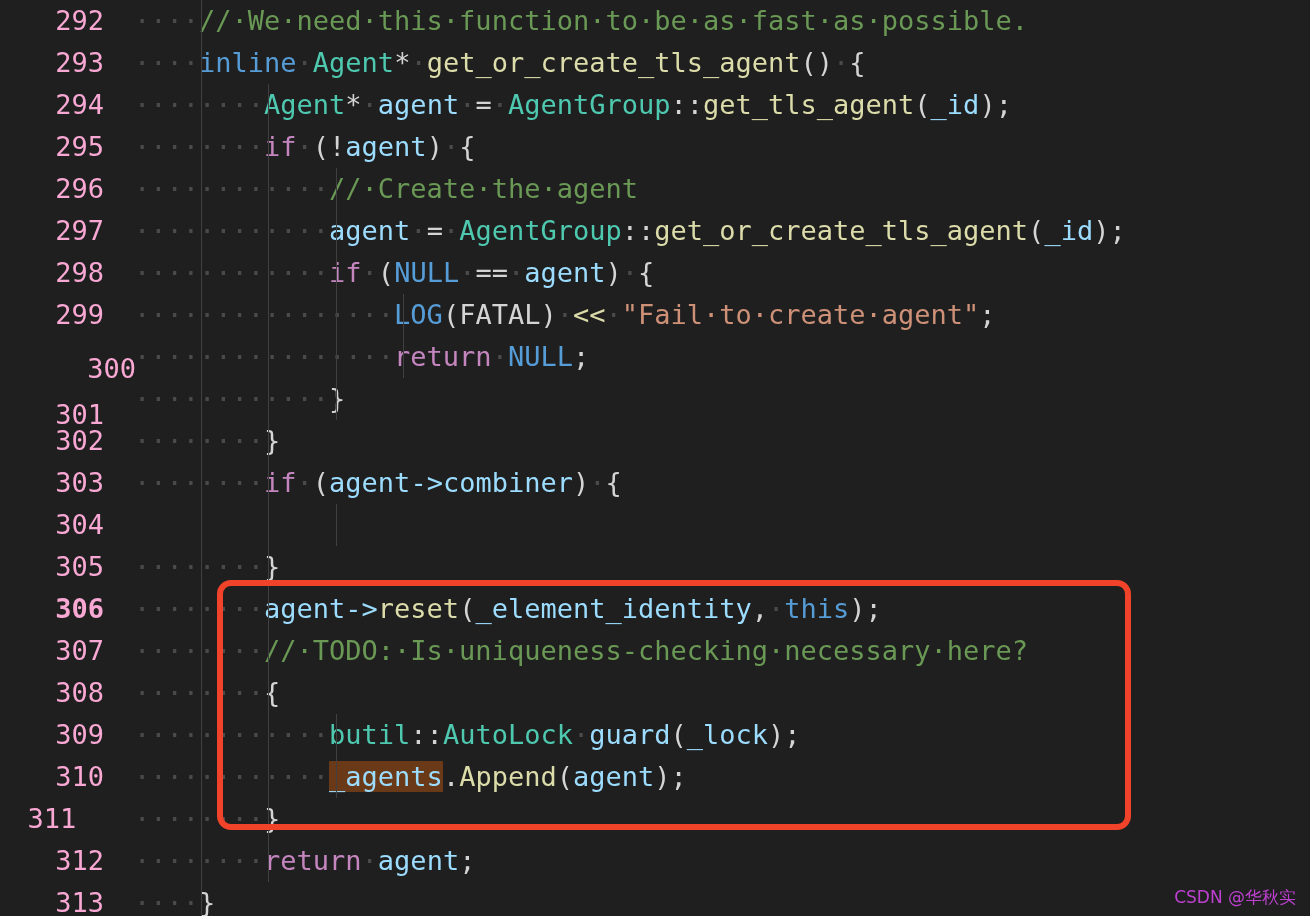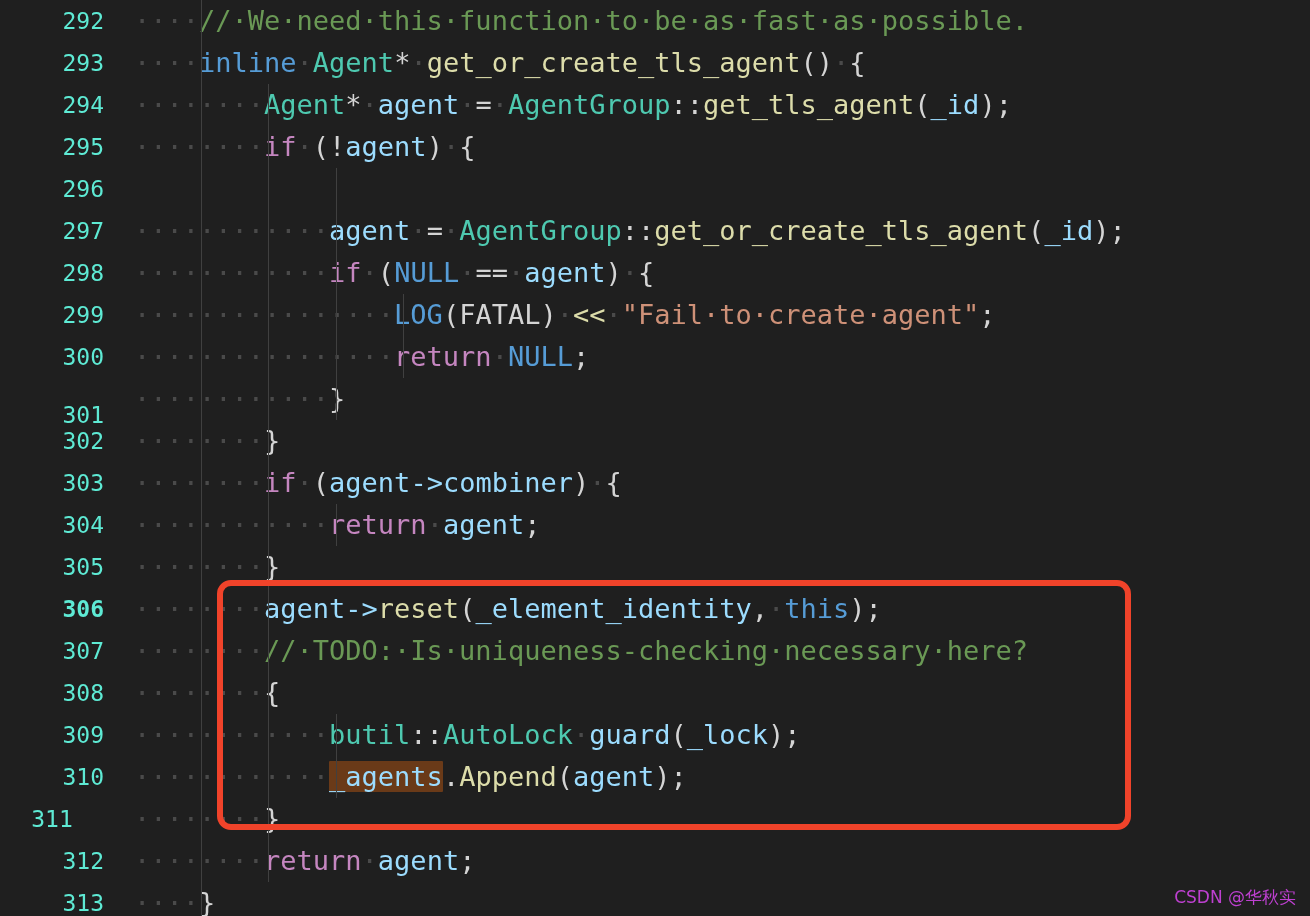--- a/index.html
+++ b/index.html
@@ -26,22 +26,22 @@
     width: 128px;
     height: 916px;
     background: #1f1f1f;
     z-index: 3;
   }
   .lnum {
     position: absolute;
     left: 0;
     width: 104px;
     text-align: right;
-    color: #5eead4;
-    font-size: 23px;
+    color: #f9a8d4;
+    font-size: 27px;
     line-height: 42px;
     height: 42px;
     letter-spacing: 0px;
   }
 
   
   #code {
     position: absolute;
     left: 128px;
     top: 0;
@@ -117,21 +117,21 @@
 
   <div id="gutter">
       <div class="lnum" style="top: 0px;">292</div>
       <div class="lnum" style="top: 42px;">293</div>
       <div class="lnum" style="top: 84px;">294</div>
       <div class="lnum" style="top: 126px;">295</div>
       <div class="lnum" style="top: 168px;">296</div>
       <div class="lnum" style="top: 210px;">297</div>
       <div class="lnum" style="top: 252px;">298</div>
       <div class="lnum" style="top: 294px;">299</div>
-      <div class="lnum" style="top: 336px;">300</div>
+      <div class="lnum" style="top: 348px; padding-left: 32px;">300</div>
       <div class="lnum" style="top: 378px; margin-top: 16px;">301</div>
       <div class="lnum" style="top: 420px;">302</div>
       <div class="lnum" style="top: 462px;">303</div>
       <div class="lnum" style="top: 504px;">304</div>
       <div class="lnum" style="top: 546px;">305</div>
       <div class="lnum" style="top: 588px; font-weight: bold;">306</div>
       <div class="lnum" style="top: 630px;">307</div>
       <div class="lnum" style="top: 672px;">308</div>
       <div class="lnum" style="top: 714px;">309</div>
       <div class="lnum" style="top: 756px;">310</div>
@@ -144,28 +144,28 @@
       <div class="guide" style="left: 73.2px; top: 0px; height: 924px;"></div>
       <div class="guide" style="left: 140.4px; top: 84px; height: 798px;"></div>
       <div class="guide" style="left: 207.6px; top: 168px; height: 252px;"></div>
       <div class="guide" style="left: 207.6px; top: 504px; height: 42px;"></div>
       <div class="guide" style="left: 207.6px; top: 714px; height: 84px;"></div>
       <div class="guide" style="left: 274.8px; top: 294px; height: 84px;"></div>
       <div class="row" style="top: 0px; left: 6px;"><span class="ws">····</span><span class="c-comment">//·We·need·this·function·to·be·as·fast·as·possible.</span></div>
       <div class="row" style="top: 42px; left: 6px;"><span class="ws">····</span><span class="c-ctrl">inline</span><span class="ws">·</span><span class="c-type">Agent</span><span class="c-op">*</span><span class="ws">·</span><span class="c-func">get_or_create_tls_agent</span><span class="c-op">()</span><span class="ws">·</span><span class="c-op">{</span></div>
       <div class="row" style="top: 84px; left: 6px;"><span class="ws">········</span><span class="c-type">Agent</span><span class="c-op">*</span><span class="ws">·</span><span class="c-var">agent</span><span class="ws">·</span><span class="c-op">=</span><span class="ws">·</span><span class="c-type">AgentGroup</span><span class="c-op">::</span><span class="c-func">get_tls_agent</span><span class="c-op">(</span><span class="c-var">_id</span><span class="c-op">);</span></div>
       <div class="row" style="top: 126px; left: 6px;"><span class="ws">········</span><span class="c-keyword">if</span><span class="ws">·</span><span class="c-op">(!</span><span class="c-var">agent</span><span class="c-op">)</span><span class="ws">·</span><span class="c-op">{</span></div>
+      <div class="row" style="top: 168px; left: 6px;"><span class="ws">············</span><span class="c-comment">//·Create·the·agent</span></div>
       <div class="row" style="top: 210px; left: 6px;"><span class="ws">············</span><span class="c-var">agent</span><span class="ws">·</span><span class="c-op">=</span><span class="ws">·</span><span class="c-type">AgentGroup</span><span class="c-op">::</span><span class="c-func">get_or_create_tls_agent</span><span class="c-op">(</span><span class="c-var">_id</span><span class="c-op">);</span></div>
       <div class="row" style="top: 252px; left: 6px;"><span class="ws">············</span><span class="c-keyword">if</span><span class="ws">·</span><span class="c-op">(</span><span class="c-ctrl">NULL</span><span class="ws">·</span><span class="c-op">==</span><span class="ws">·</span><span class="c-var">agent</span><span class="c-op">)</span><span class="ws">·</span><span class="c-op">{</span></div>
       <div class="row" style="top: 294px; left: 6px;"><span class="ws">················</span><span class="c-ctrl">LOG</span><span class="c-op">(FATAL)</span><span class="ws">·</span><span class="c-opy">&lt;&lt;</span><span class="ws">·</span><span class="c-string">"Fail·to·create·agent"</span><span class="c-op">;</span></div>
       <div class="row" style="top: 336px; left: 6px;"><span class="ws">················</span><span class="c-keyword">return</span><span class="ws">·</span><span class="c-ctrl">NULL</span><span class="c-op">;</span></div>
       <div class="row" style="top: 378px; left: 6px;"><span class="ws">············</span><span class="c-op">}</span></div>
       <div class="row" style="top: 420px; left: 6px;"><span class="ws">········</span><span class="c-op">}</span></div>
       <div class="row" style="top: 462px; left: 6px;"><span class="ws">········</span><span class="c-keyword">if</span><span class="ws">·</span><span class="c-op">(</span><span class="c-var">agent</span><span class="c-var">-&gt;</span><span class="c-var">combiner</span><span class="c-op">)</span><span class="ws">·</span><span class="c-op">{</span></div>
-      <div class="row" style="top: 504px; left: 6px;"><span class="ws">············</span><span class="c-keyword">return</span><span class="ws">·</span><span class="c-var">agent</span><span class="c-op">;</span></div>
       <div class="row" style="top: 546px; left: 6px;"><span class="ws">········</span><span class="c-op">}</span></div>
       <div class="row" style="top: 588px; left: 6px;"><span class="ws">········</span><span class="c-var">agent</span><span class="c-var">-&gt;</span><span class="c-func">reset</span><span class="c-op">(</span><span class="c-var">_element_identity</span><span class="c-op">,</span><span class="ws">·</span><span class="c-ctrl">this</span><span class="c-op">);</span></div>
       <div class="row" style="top: 630px; left: 6px;"><span class="ws">········</span><span class="c-comment">//·TODO:·Is·uniqueness-checking·necessary·here?</span></div>
       <div class="row" style="top: 672px; left: 6px;"><span class="ws">········</span><span class="c-op">{</span></div>
       <div class="row" style="top: 714px; left: 6px;"><span class="ws">············</span><span class="c-type">butil</span><span class="c-op">::</span><span class="c-type">AutoLock</span><span class="ws">·</span><span class="c-var">guard</span><span class="c-op">(</span><span class="c-var">_lock</span><span class="c-op">);</span></div>
       <div class="row" style="top: 756px; left: 6px;"><span class="ws">············</span><span class="c-var sel">_agents</span><span class="c-op">.</span><span class="c-func">Append</span><span class="c-op">(</span><span class="c-var">agent</span><span class="c-op">);</span></div>
       <div class="row" style="top: 798px; left: 6px;"><span class="ws">········</span><span class="c-op">}</span></div>
       <div class="row" style="top: 840px; left: 6px;"><span class="ws">········</span><span class="c-keyword">return</span><span class="ws">·</span><span class="c-var">agent</span><span class="c-op">;</span></div>
       <div class="row" style="top: 882px; left: 6px;"><span class="ws">····</span><span class="c-op">}</span></div>
     </div>

